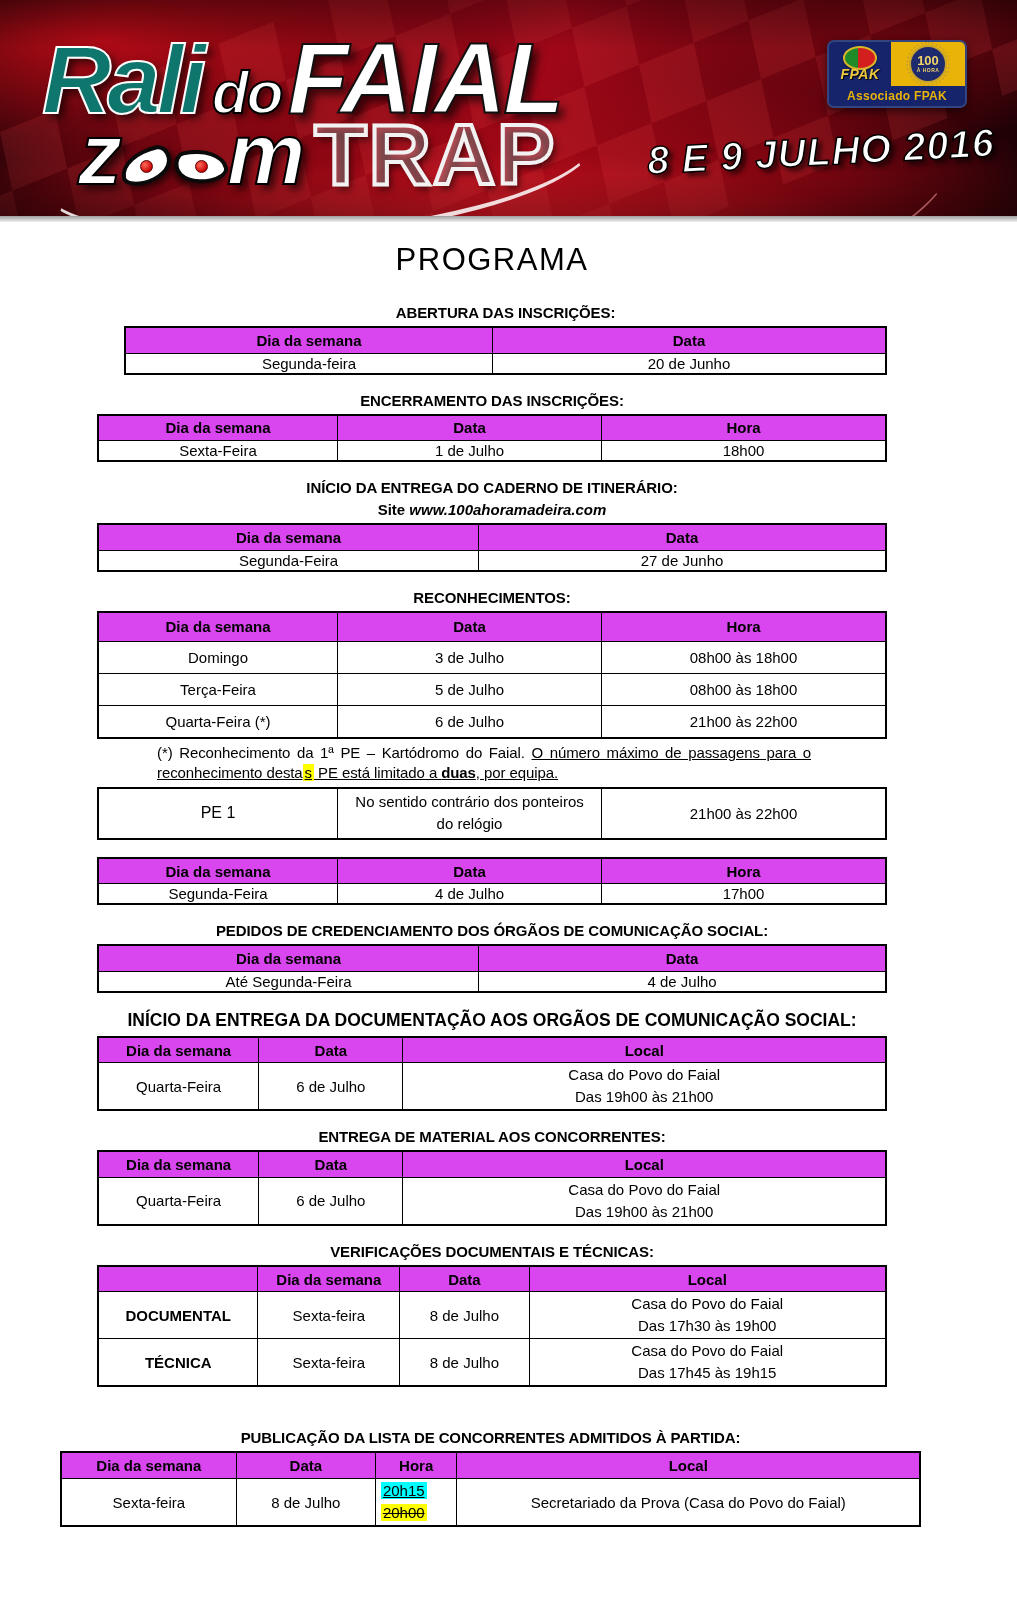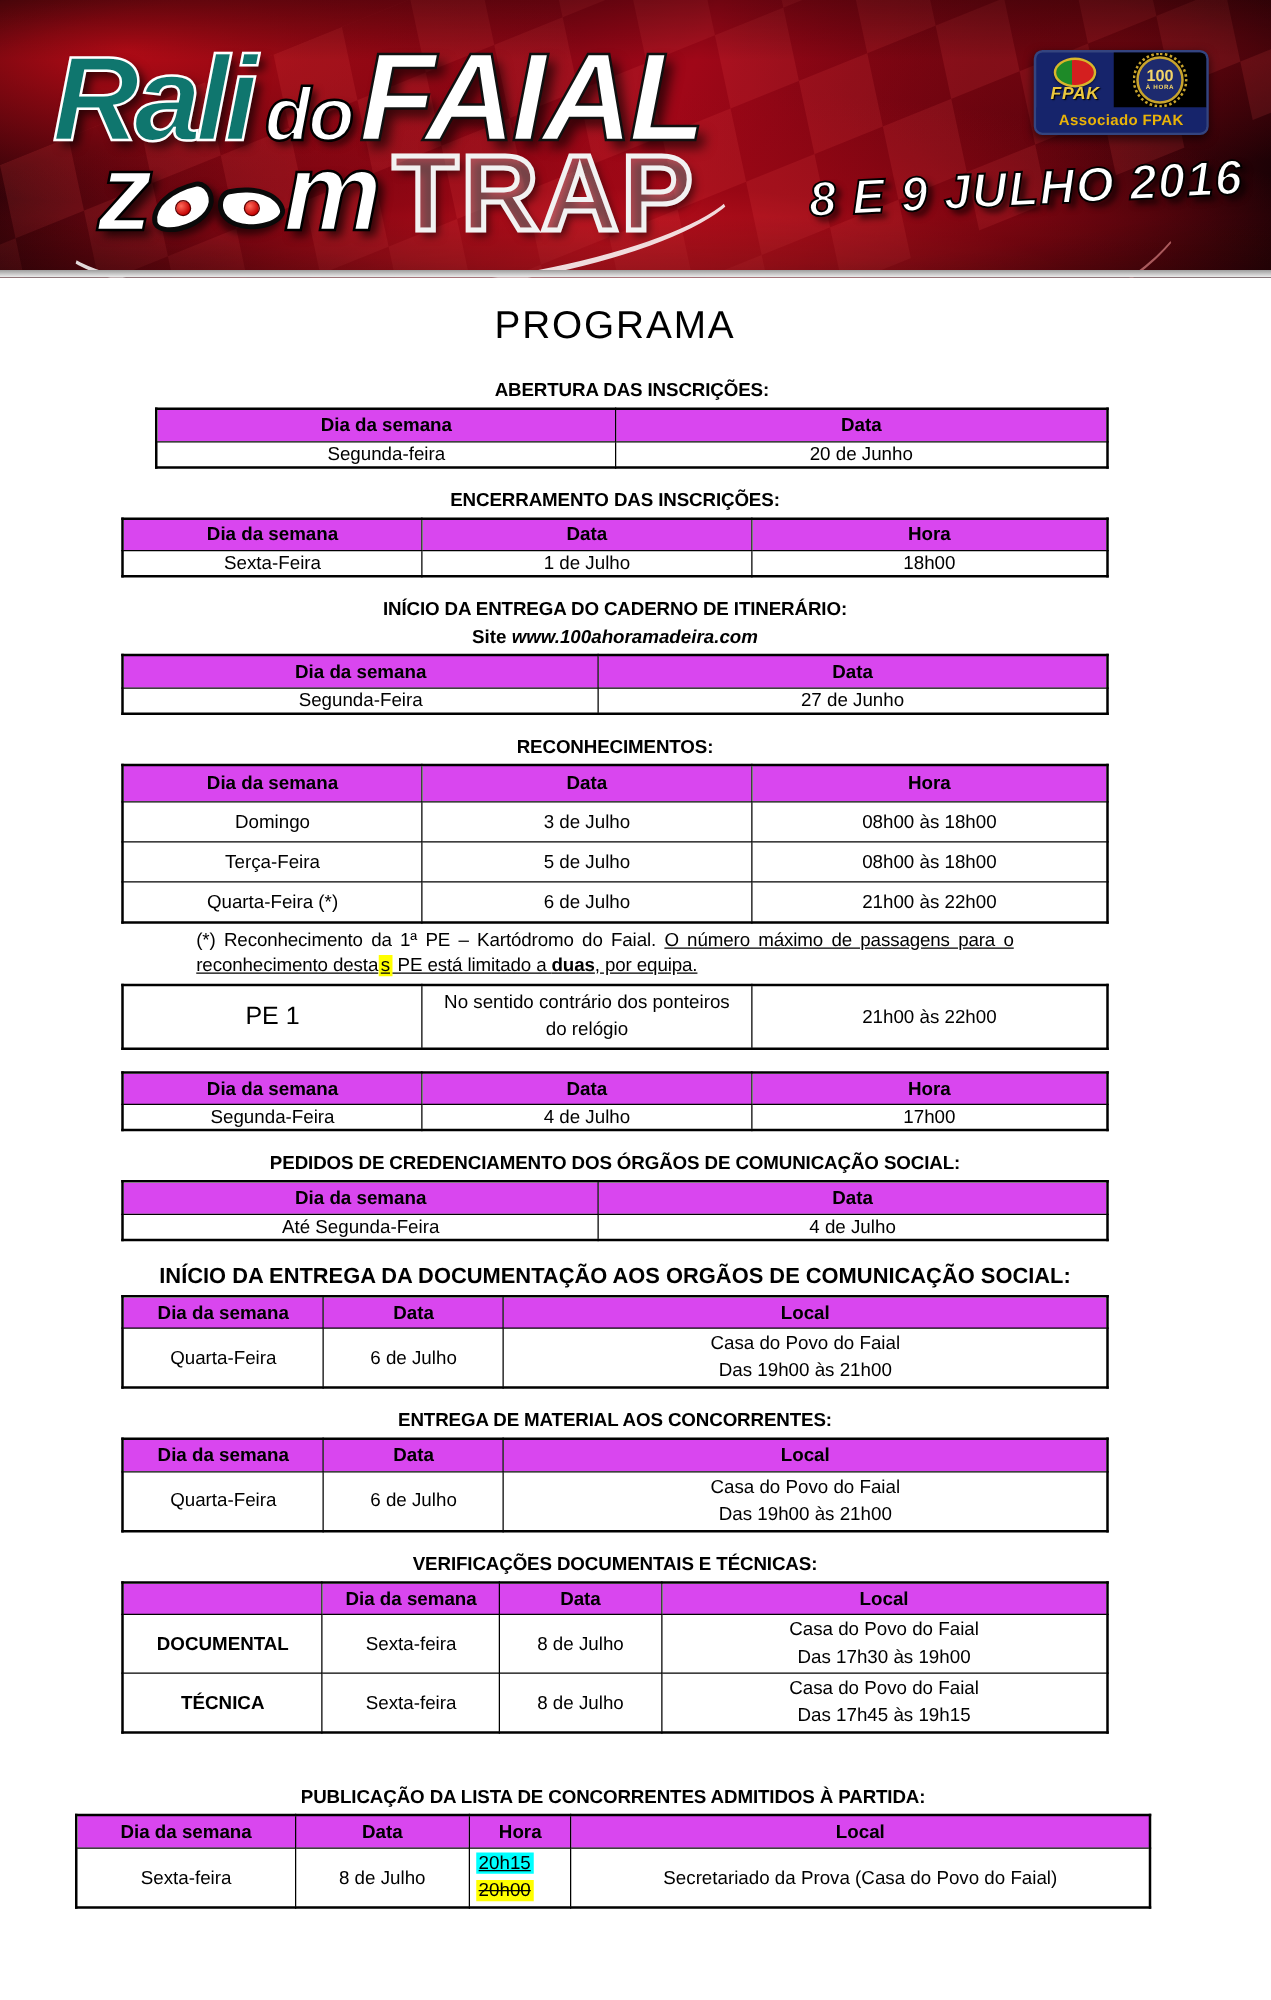--- a/index.html
+++ b/index.html
@@ -74,21 +74,21 @@
   .badge { position:absolute; right:50px; top:40px; width:140px; height:68px; z-index:4;
     background:#16246b; border:2px solid #34447f; border-radius:7px;
     box-shadow:0 3px 8px rgba(0,0,0,.6); }
   .badge-top { display:flex; height:44px; }
   .badge-left { width:62px; position:relative; display:flex; flex-direction:column; align-items:center; }
   .fpak-flag { width:34px; height:24px; margin-top:4px; border-radius:50%;
     background:linear-gradient(90deg, #1e8a28 0 42%, #d41f1f 42% 100%);
     border:2px solid #d9b62a; box-shadow:0 1px 2px rgba(0,0,0,.5); }
   .fpak-word { color:#ecc83e; font-weight:800; font-style:italic; font-size:14px;
     margin-top:-4px; text-shadow:1px 1px 1px #000; letter-spacing:.5px; }
-  .badge-right { flex:1; background:#000000; border-radius:0 5px 0 0;
+  .badge-right { flex:1; background:#eab308; border-radius:0 5px 0 0;
     display:flex; align-items:center; justify-content:center; }
   .seal { width:38px; height:38px; border-radius:50%; background:#1d2a6e;
     border:2px solid #c9a42c; outline:2px dotted #c9a42c; outline-offset:1px;
     display:flex; flex-direction:column; align-items:center; justify-content:center; }
   .seal-100 { color:#f2d468; font-weight:800; font-size:13px; line-height:12px; }
   .seal-sub { color:#f2d468; font-size:5px; font-weight:700; letter-spacing:.5px; }
   .badge-bottom { position:absolute; left:0; right:0; bottom:0; height:20px; line-height:20px;
     background:#16246b; border-radius:0 0 5px 5px; color:#eab308; font-weight:700;
     font-size:12px; text-align:center; letter-spacing:.3px; }
 
@@ -116,21 +116,21 @@
   .tbl td { height:20px; font-weight:400; }
   .t-recon th { height:30px; }
   .t-recon td { height:32px; }
   .t-pe1 td { height:51px; }
   .t-local td { height:47px; }
   .t-verif td { height:45px; }
   .t-last td { height:48px; }
   .t-last td.align-left { text-align:left; padding-left:5px; }
 
   td.bold { font-weight:700; }
-  td.big { font-size:20px; }
+  td.big { font-size:16px; }
   .cline { line-height:22px; }
   .hl-cyan { background:#00ffff; padding:0 2px; }
   .hl-yellow { background:#ffff00; padding:0 2px; }
   .u { text-decoration:underline; }
   .b { font-weight:700; }
   .strike { text-decoration:line-through; }
 
   .note { margin:4px 0 3px 0; padding:0 76px 0 60px; font-size:15px;
     text-align:justify; line-height:1.38; letter-spacing:-0.1px; }
 </style>

